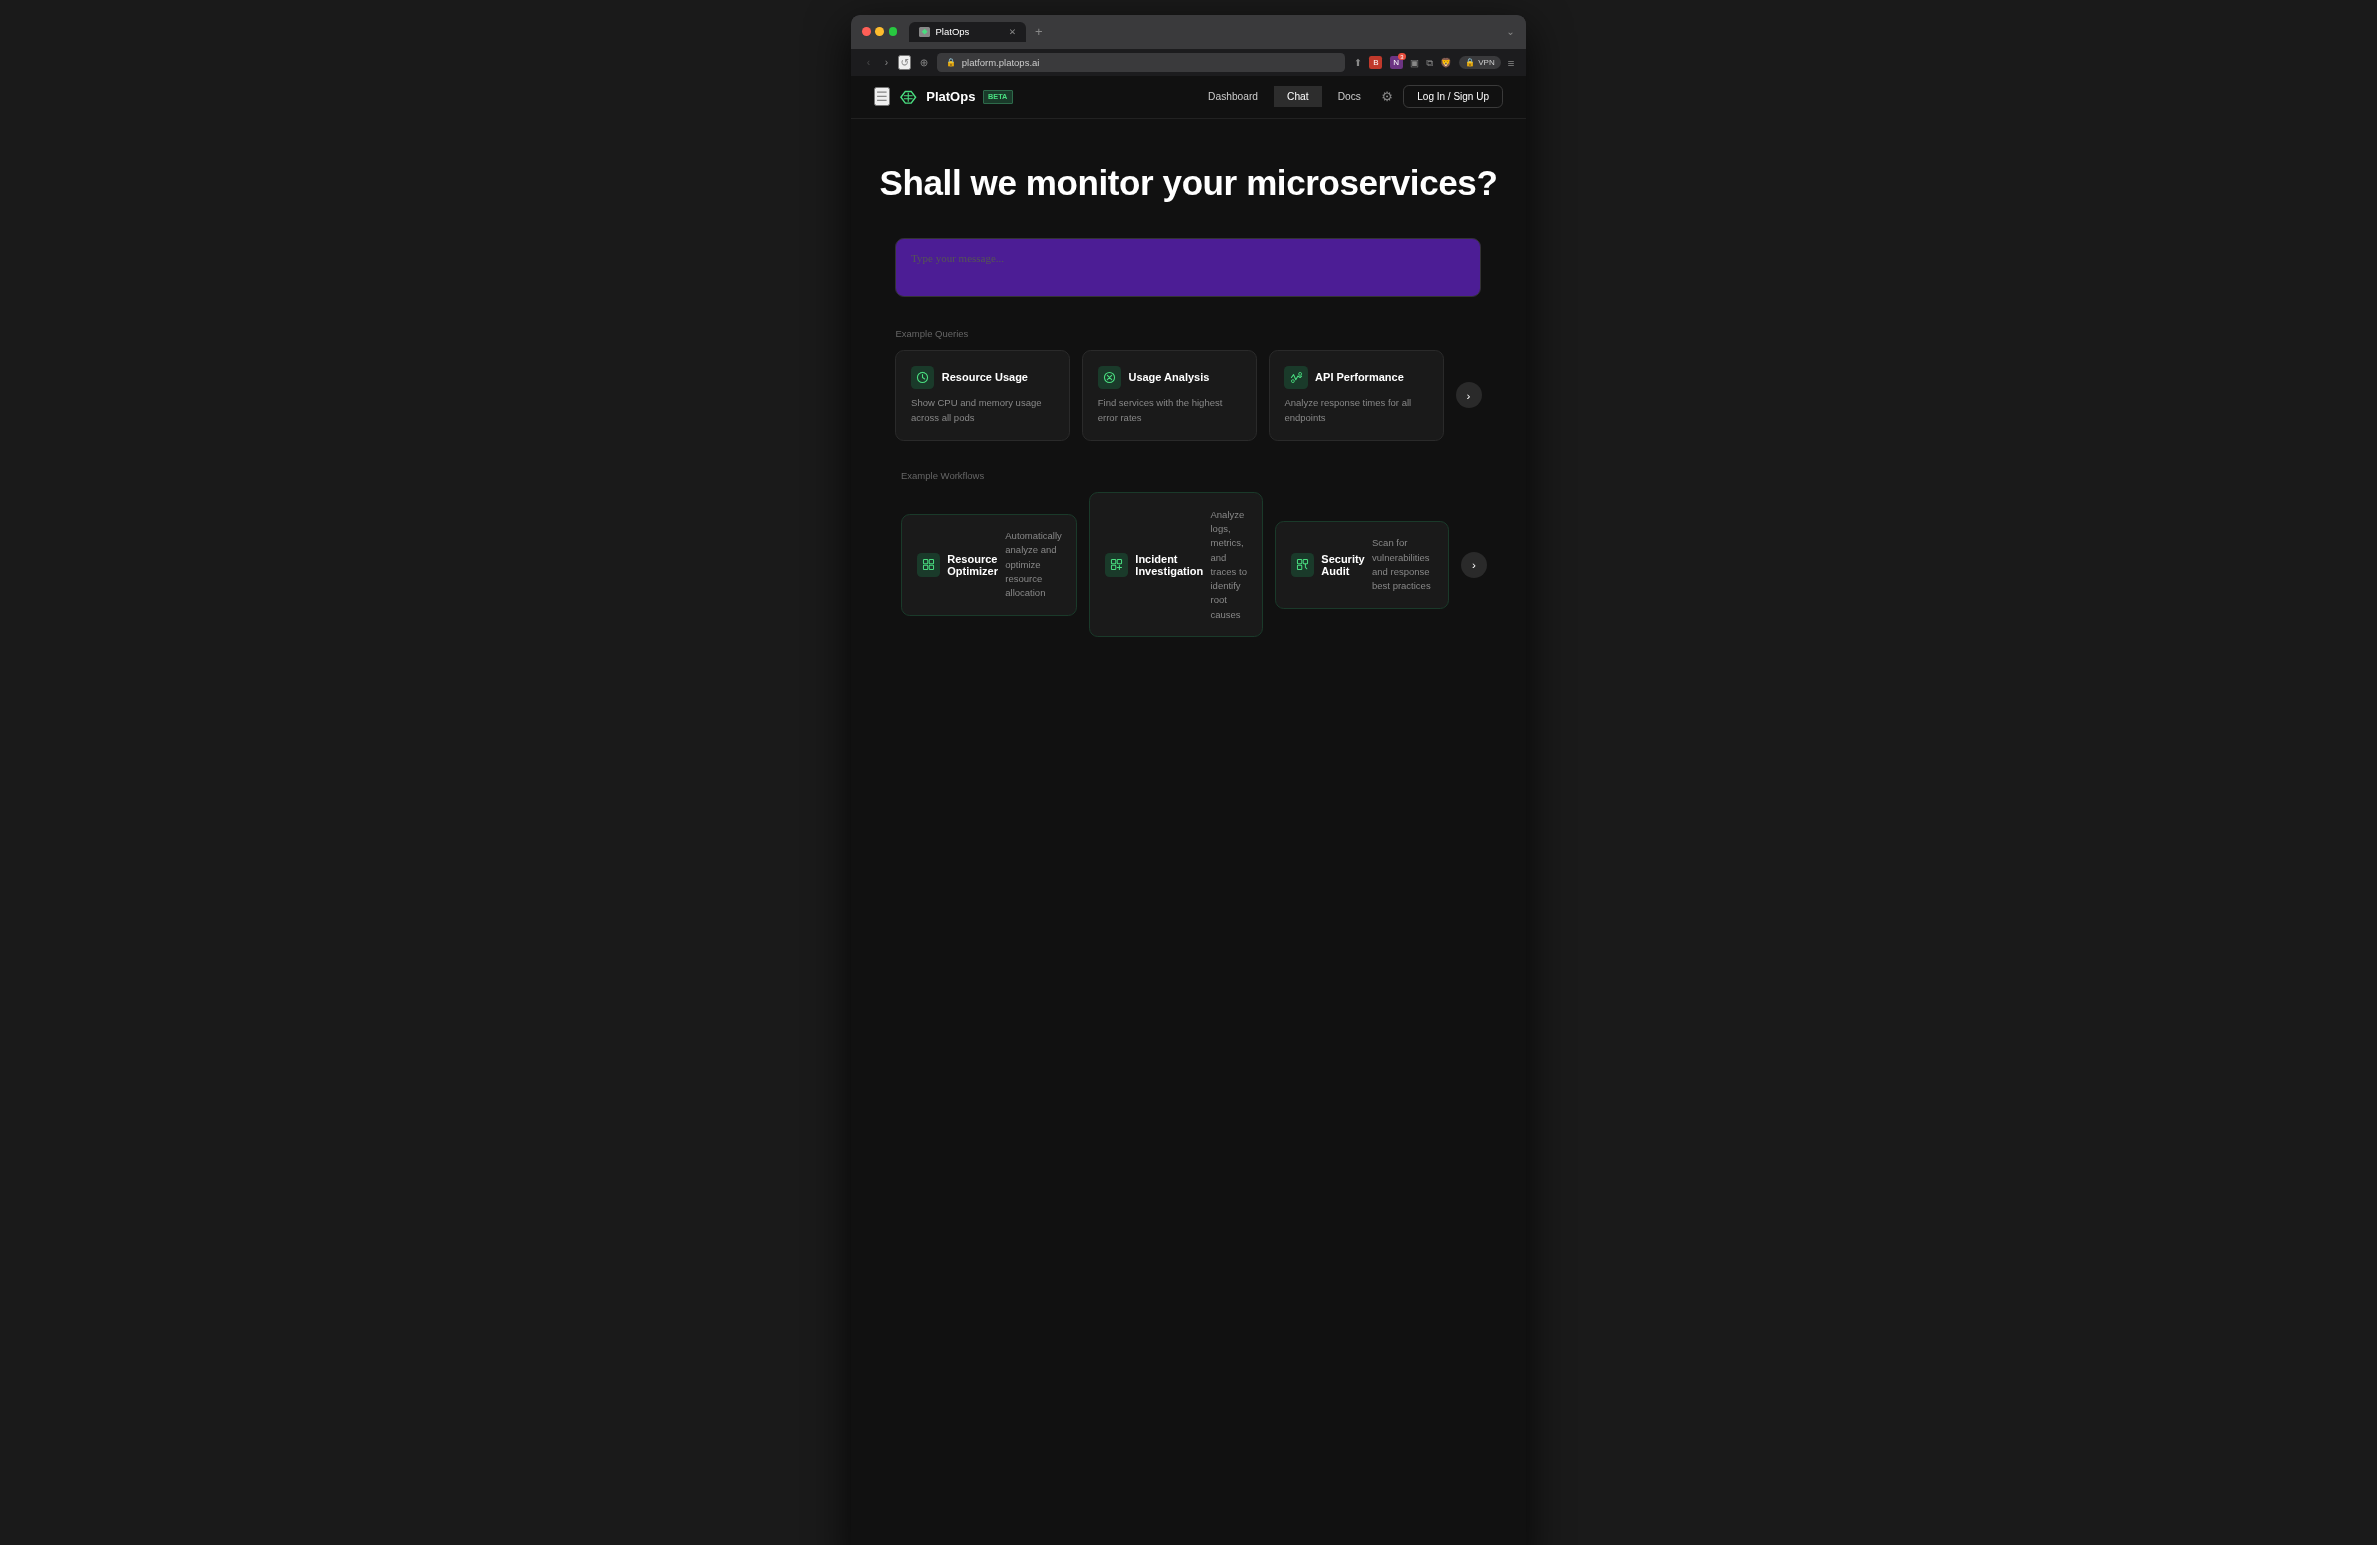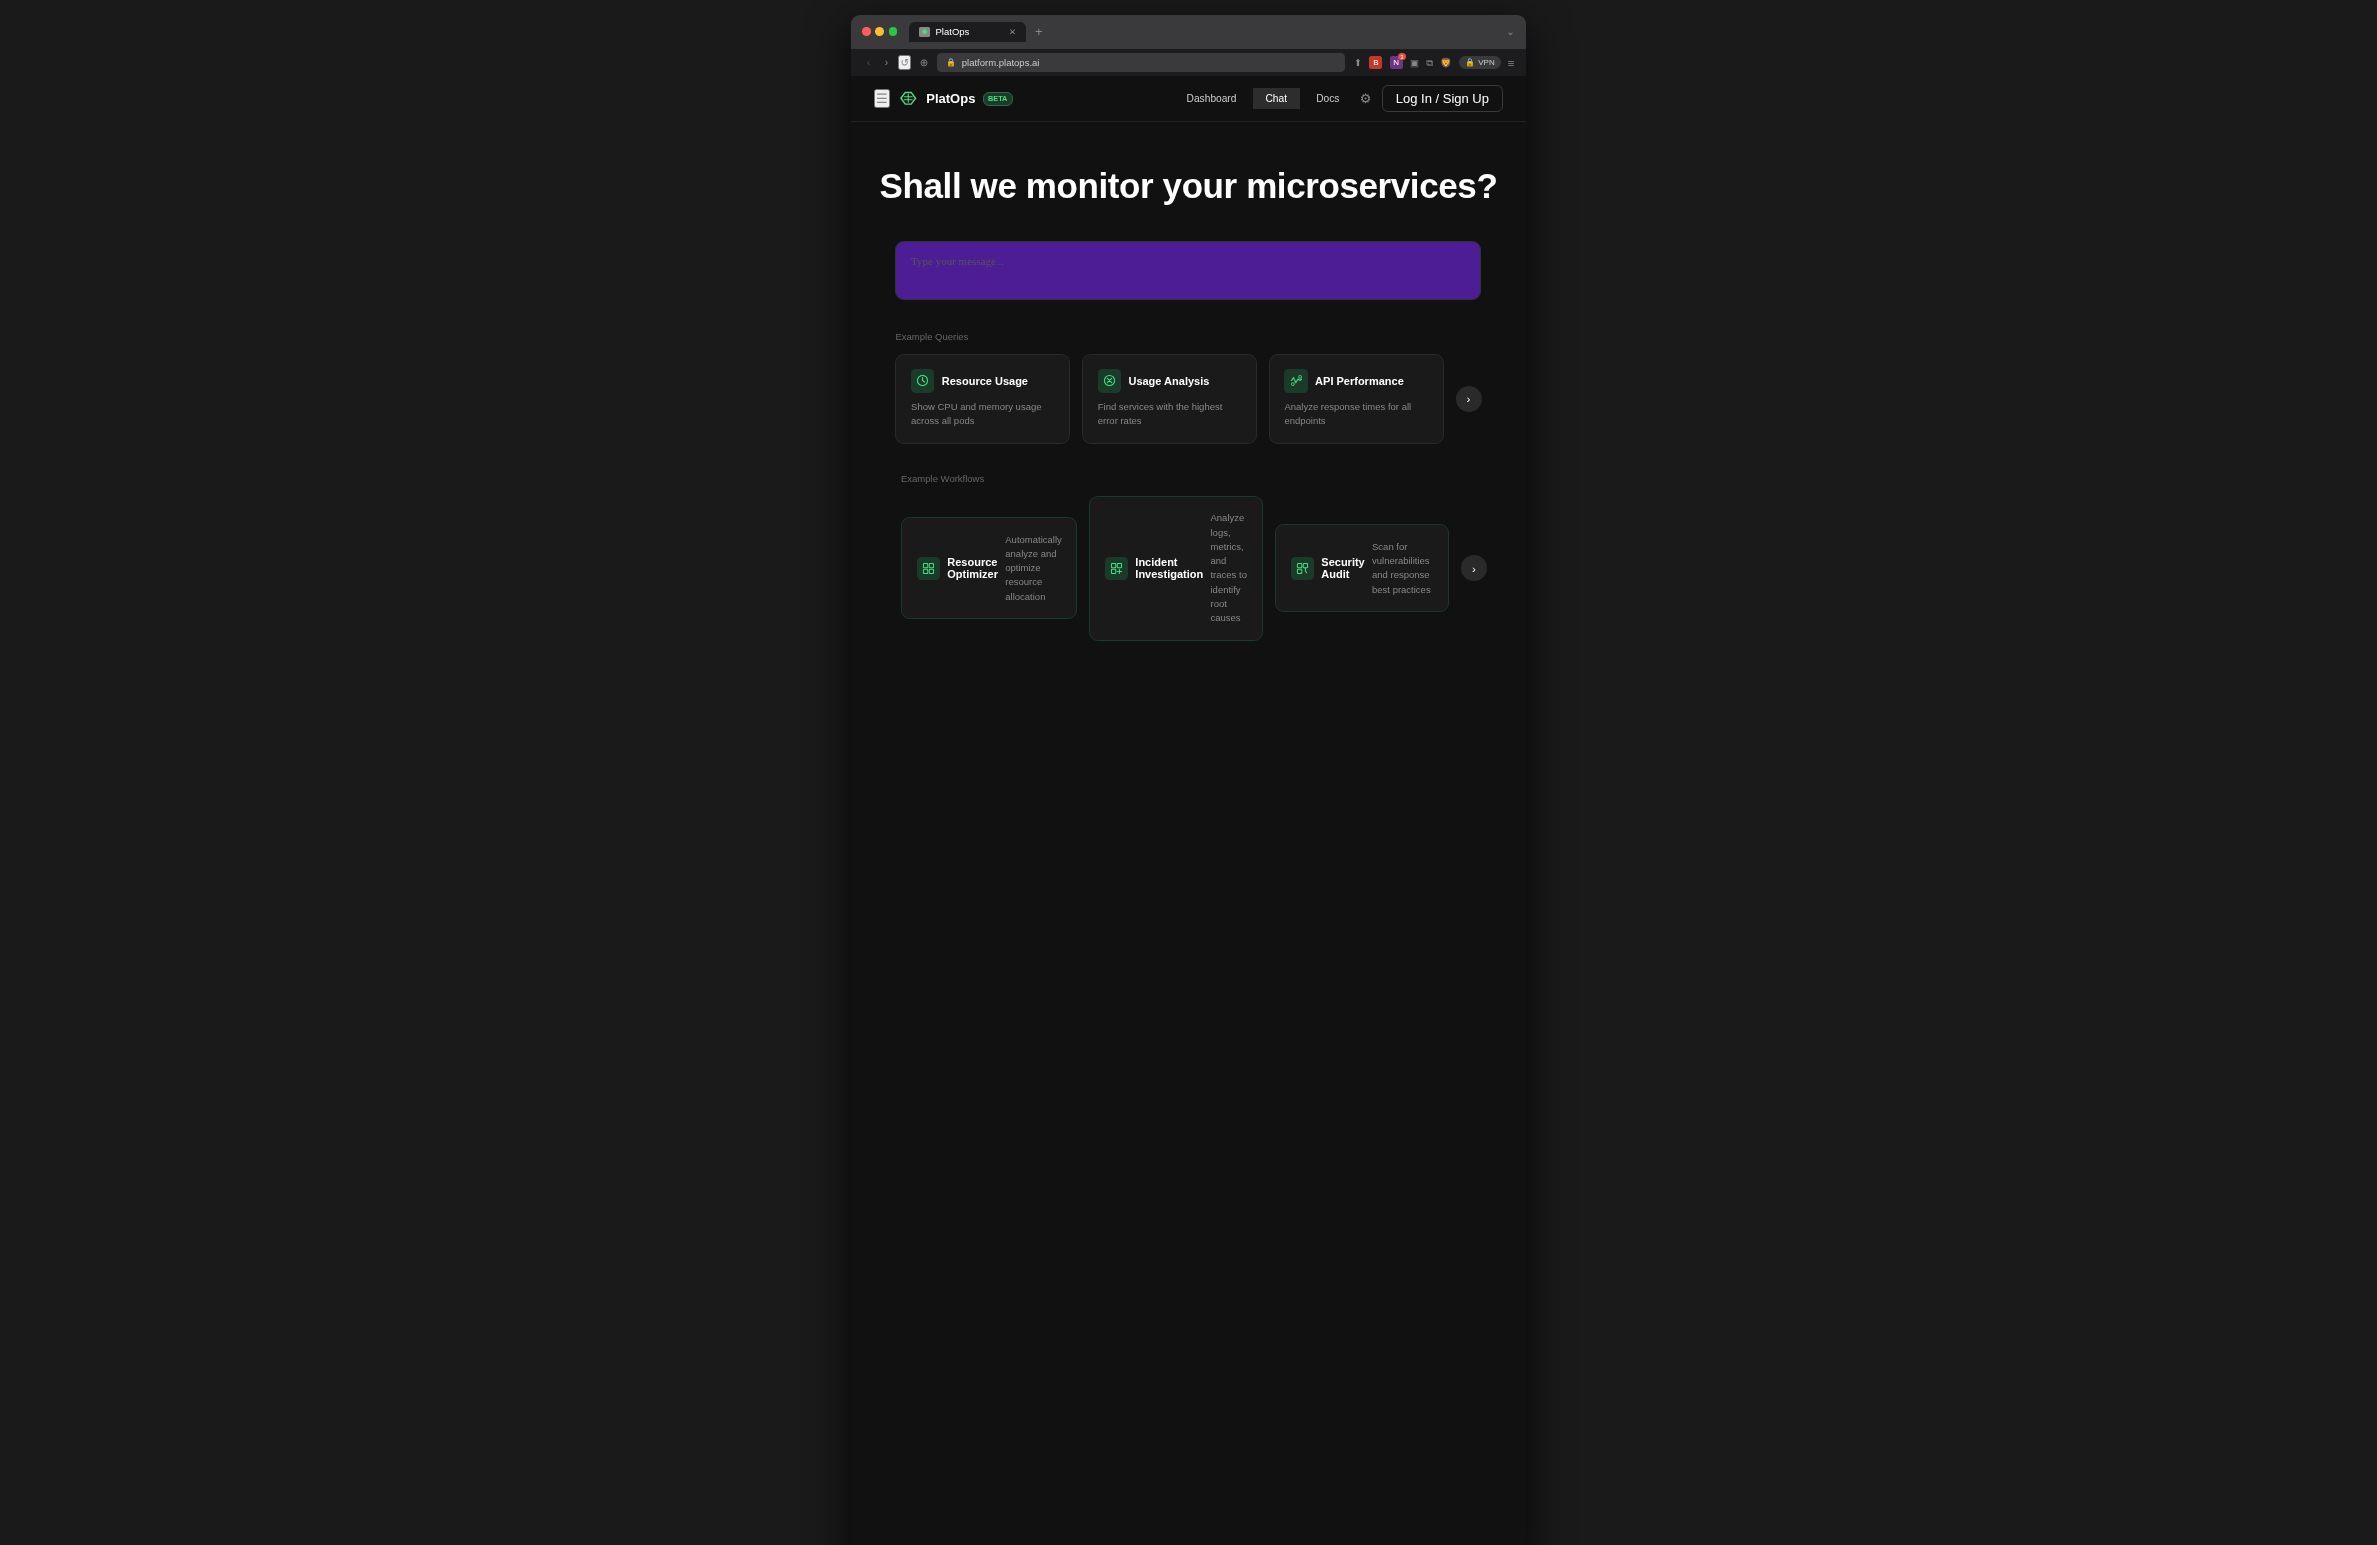--- a/index.html
+++ b/index.html
@@ -229,21 +229,21 @@
       font-size: 13px;
       font-weight: 600;
     }
 
     .beta-badge {
       background: #1a3a2a;
       color: #4ade80;
       font-size: 7.3px;
       font-weight: 600;
       padding: 1.5px 4.4px;
-      border-radius: 6px;
+      border-radius: 1px;
       border: 0.7px solid #2d6a4a;
     }
 
     .nav-spacer { flex: 1; }
 
     .nav-links {
       display: flex;
       align-items: center;
       gap: 5.9px;
     }
@@ -275,21 +275,21 @@
       font-size: 13px;
       cursor: pointer;
       background: none;
       border: none;
       padding: 4.4px;
     }
 
     .nav-login-btn {
       background: transparent;
       color: #fff;
-      font-size: 13px;
+      font-size: 10px;
       font-weight: 500;
       padding: 5.1px 13px;
       border-radius: 5.9px;
       cursor: pointer;
       border: 0.7px solid #3a3a3a;
     }
 
     
     .main-content {
       flex: 1;

